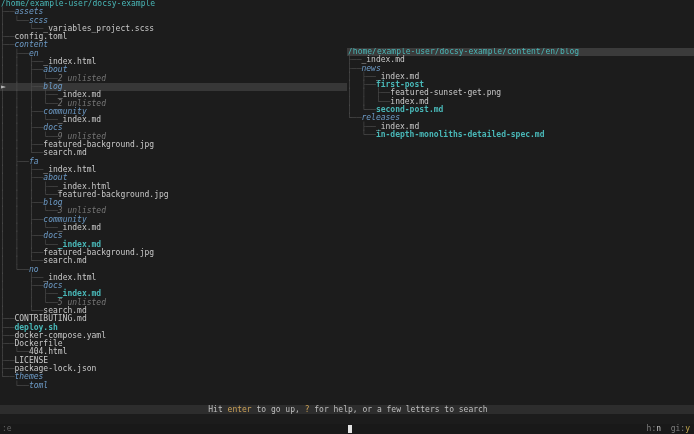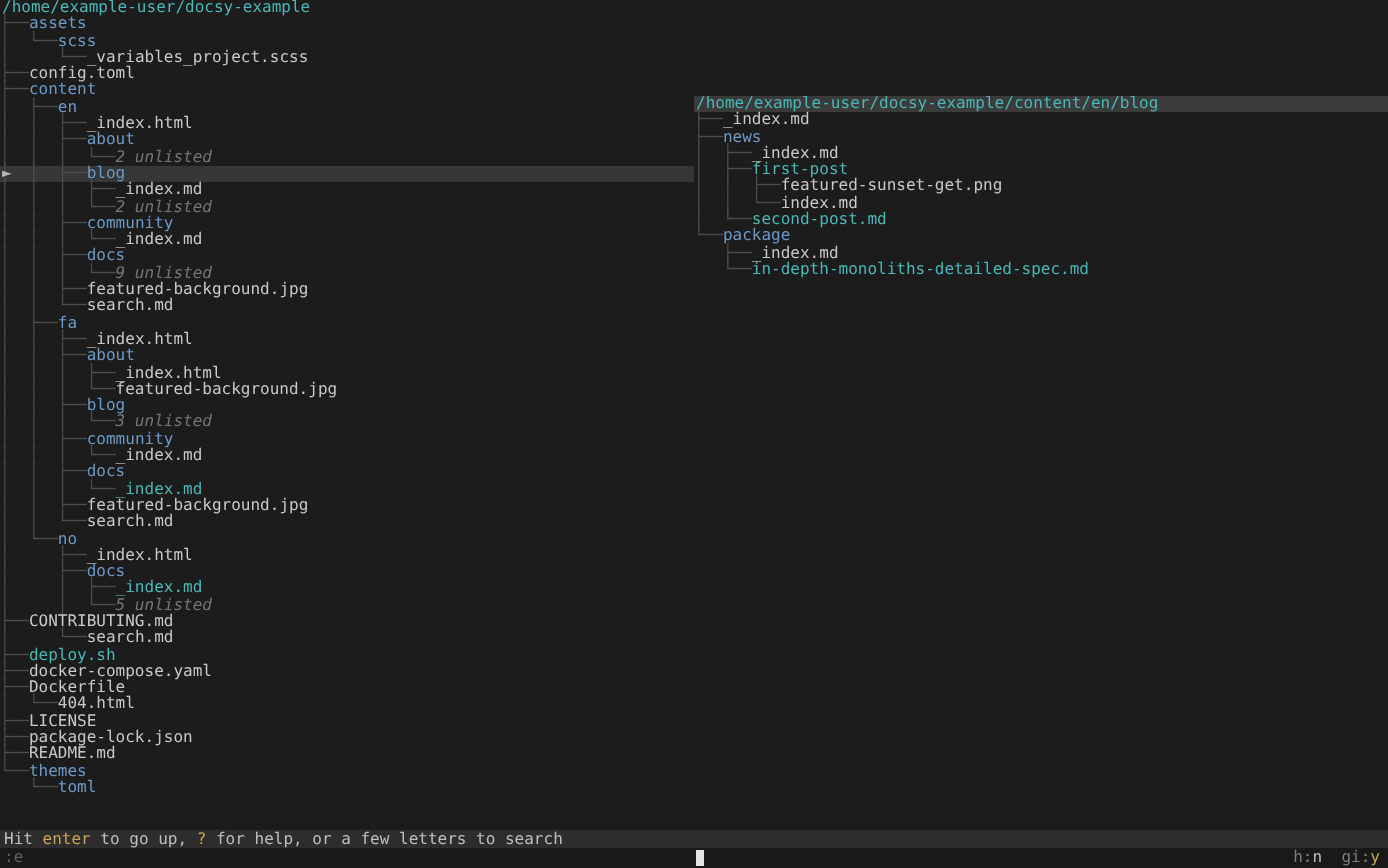--- a/index.html
+++ b/index.html
@@ -11,31 +11,31 @@
   .panel { position:absolute; top:0; height:415px; width:347px; overflow:hidden; }
   .panel-left  { left:0; }
   .panel-right { left:347px;margin-top:48px; }
 
   .row { height:8.3px; line-height:8.4px; white-space:pre; position:relative; color:#c9c9c9; }
 
   .root-path { color:#49b8b8; padding-left:1px; }
   .panel-right .root-path { background:#3b3b3b; }
 
   .branch { color:#4d4d4d; }
-  .t-dir { color:#6d9bc7; }
+  .t-dir { color:#6d9bc7;font-style:italic; }
   .t-file { color:#c9c9c9; }
-  .t-new { color:#49b8b8; }
+  .t-new { color:#49b8b8;font-weight:bold; }
   .t-unlisted { color:#767676; font-style:italic; }
 
   .row.selected { background:#373737; }
   .sel-arrow { position:absolute; left:1px; top:0; color:#b9b9b9; }
 
-  .status-bar { position:absolute; left:0; top:415px; width:694px; height:9px;
+  .status-bar { position:absolute; left:0; top:405px; width:694px; height:9px;
                 background:#2d2d2d; color:#bfbfbf; line-height:9px; white-space:pre;
-                padding-left:2px; }
+                padding-left:2px;text-align:center; }
   .status-key { color:#cda256; }
 
   .input-row { position:absolute; left:0; top:424px; width:694px; height:10px;
                background:#191919; line-height:10px; white-space:pre; }
   .input-left-value { position:absolute; left:2px; top:0; color:#606060; }
   .cursor-block { position:absolute; left:348px; top:1px; width:4px; height:8px; background:#e3e3e3; }
   .flags { position:absolute; right:4px; top:0; color:#7d7d7d; }
   .flag-value { color:#c0c0c0; }
   .flag-value.on { color:#c5a94e; }
 </style>
@@ -76,45 +76,44 @@
         <div class="row"><span class="branch">│  │  │  └──</span><span class="t-file">_index.md</span></div>
         <div class="row"><span class="branch">│  │  ├──</span><span class="t-dir">docs</span></div>
         <div class="row"><span class="branch">│  │  │  └──</span><span class="t-new">_index.md</span></div>
         <div class="row"><span class="branch">│  │  ├──</span><span class="t-file">featured-background.jpg</span></div>
         <div class="row"><span class="branch">│  │  └──</span><span class="t-file">search.md</span></div>
         <div class="row"><span class="branch">│  └──</span><span class="t-dir">no</span></div>
         <div class="row"><span class="branch">│     ├──</span><span class="t-file">_index.html</span></div>
         <div class="row"><span class="branch">│     ├──</span><span class="t-dir">docs</span></div>
         <div class="row"><span class="branch">│     │  ├──</span><span class="t-new">_index.md</span></div>
         <div class="row"><span class="branch">│     │  └──</span><span class="t-unlisted">5 unlisted</span></div>
+        <div class="row"><span class="branch">│     └──</span><span class="t-file">search.md</span></div>
         <div class="row"><span class="branch">├──</span><span class="t-file">CONTRIBUTING.md</span></div>
-        <div class="row"><span class="branch">│     └──</span><span class="t-file">search.md</span></div>
         <div class="row"><span class="branch">├──</span><span class="t-new">deploy.sh</span></div>
         <div class="row"><span class="branch">├──</span><span class="t-file">docker-compose.yaml</span></div>
         <div class="row"><span class="branch">├──</span><span class="t-file">Dockerfile</span></div>
         <div class="row"><span class="branch">│  └──</span><span class="t-file">404.html</span></div>
         <div class="row"><span class="branch">├──</span><span class="t-file">LICENSE</span></div>
         <div class="row"><span class="branch">├──</span><span class="t-file">package-lock.json</span></div>
-        <div class="row"><span class="branch">├──</span><span class="t-file">README.md</span></div>
         <div class="row"><span class="branch">└──</span><span class="t-dir">themes</span></div>
         <div class="row"><span class="branch">   └──</span><span class="t-dir">toml</span></div>
       </div>
   </div>
 
   <div class="panel panel-right">
     <div class="row root-path">/home/example-user/docsy-example/content/en/blog</div>
     <div id="right-rows">
         <div class="row"><span class="branch">├──</span><span class="t-file">_index.md</span></div>
         <div class="row"><span class="branch">├──</span><span class="t-dir">news</span></div>
         <div class="row"><span class="branch">│  ├──</span><span class="t-file">_index.md</span></div>
         <div class="row"><span class="branch">│  ├──</span><span class="t-new">first-post</span></div>
         <div class="row"><span class="branch">│  │  ├──</span><span class="t-file">featured-sunset-get.png</span></div>
         <div class="row"><span class="branch">│  │  └──</span><span class="t-file">index.md</span></div>
         <div class="row"><span class="branch">│  └──</span><span class="t-new">second-post.md</span></div>
-        <div class="row"><span class="branch">└──</span><span class="t-dir">package</span></div>
+        <div class="row"><span class="branch">└──</span><span class="t-dir">releases</span></div>
         <div class="row"><span class="branch">   ├──</span><span class="t-file">_index.md</span></div>
         <div class="row"><span class="branch">   └──</span><span class="t-new">in-depth-monoliths-detailed-spec.md</span></div>
       </div>
   </div>
 
   <div class="status-bar"><span>Hit </span><span class="status-key">enter</span><span> to go up, </span><span class="status-key">?</span><span> for help, or a few letters to search</span></div>
 
   <div class="input-row">
     <span class="input-left-value">:e</span>
     <span class="cursor-block"></span>

